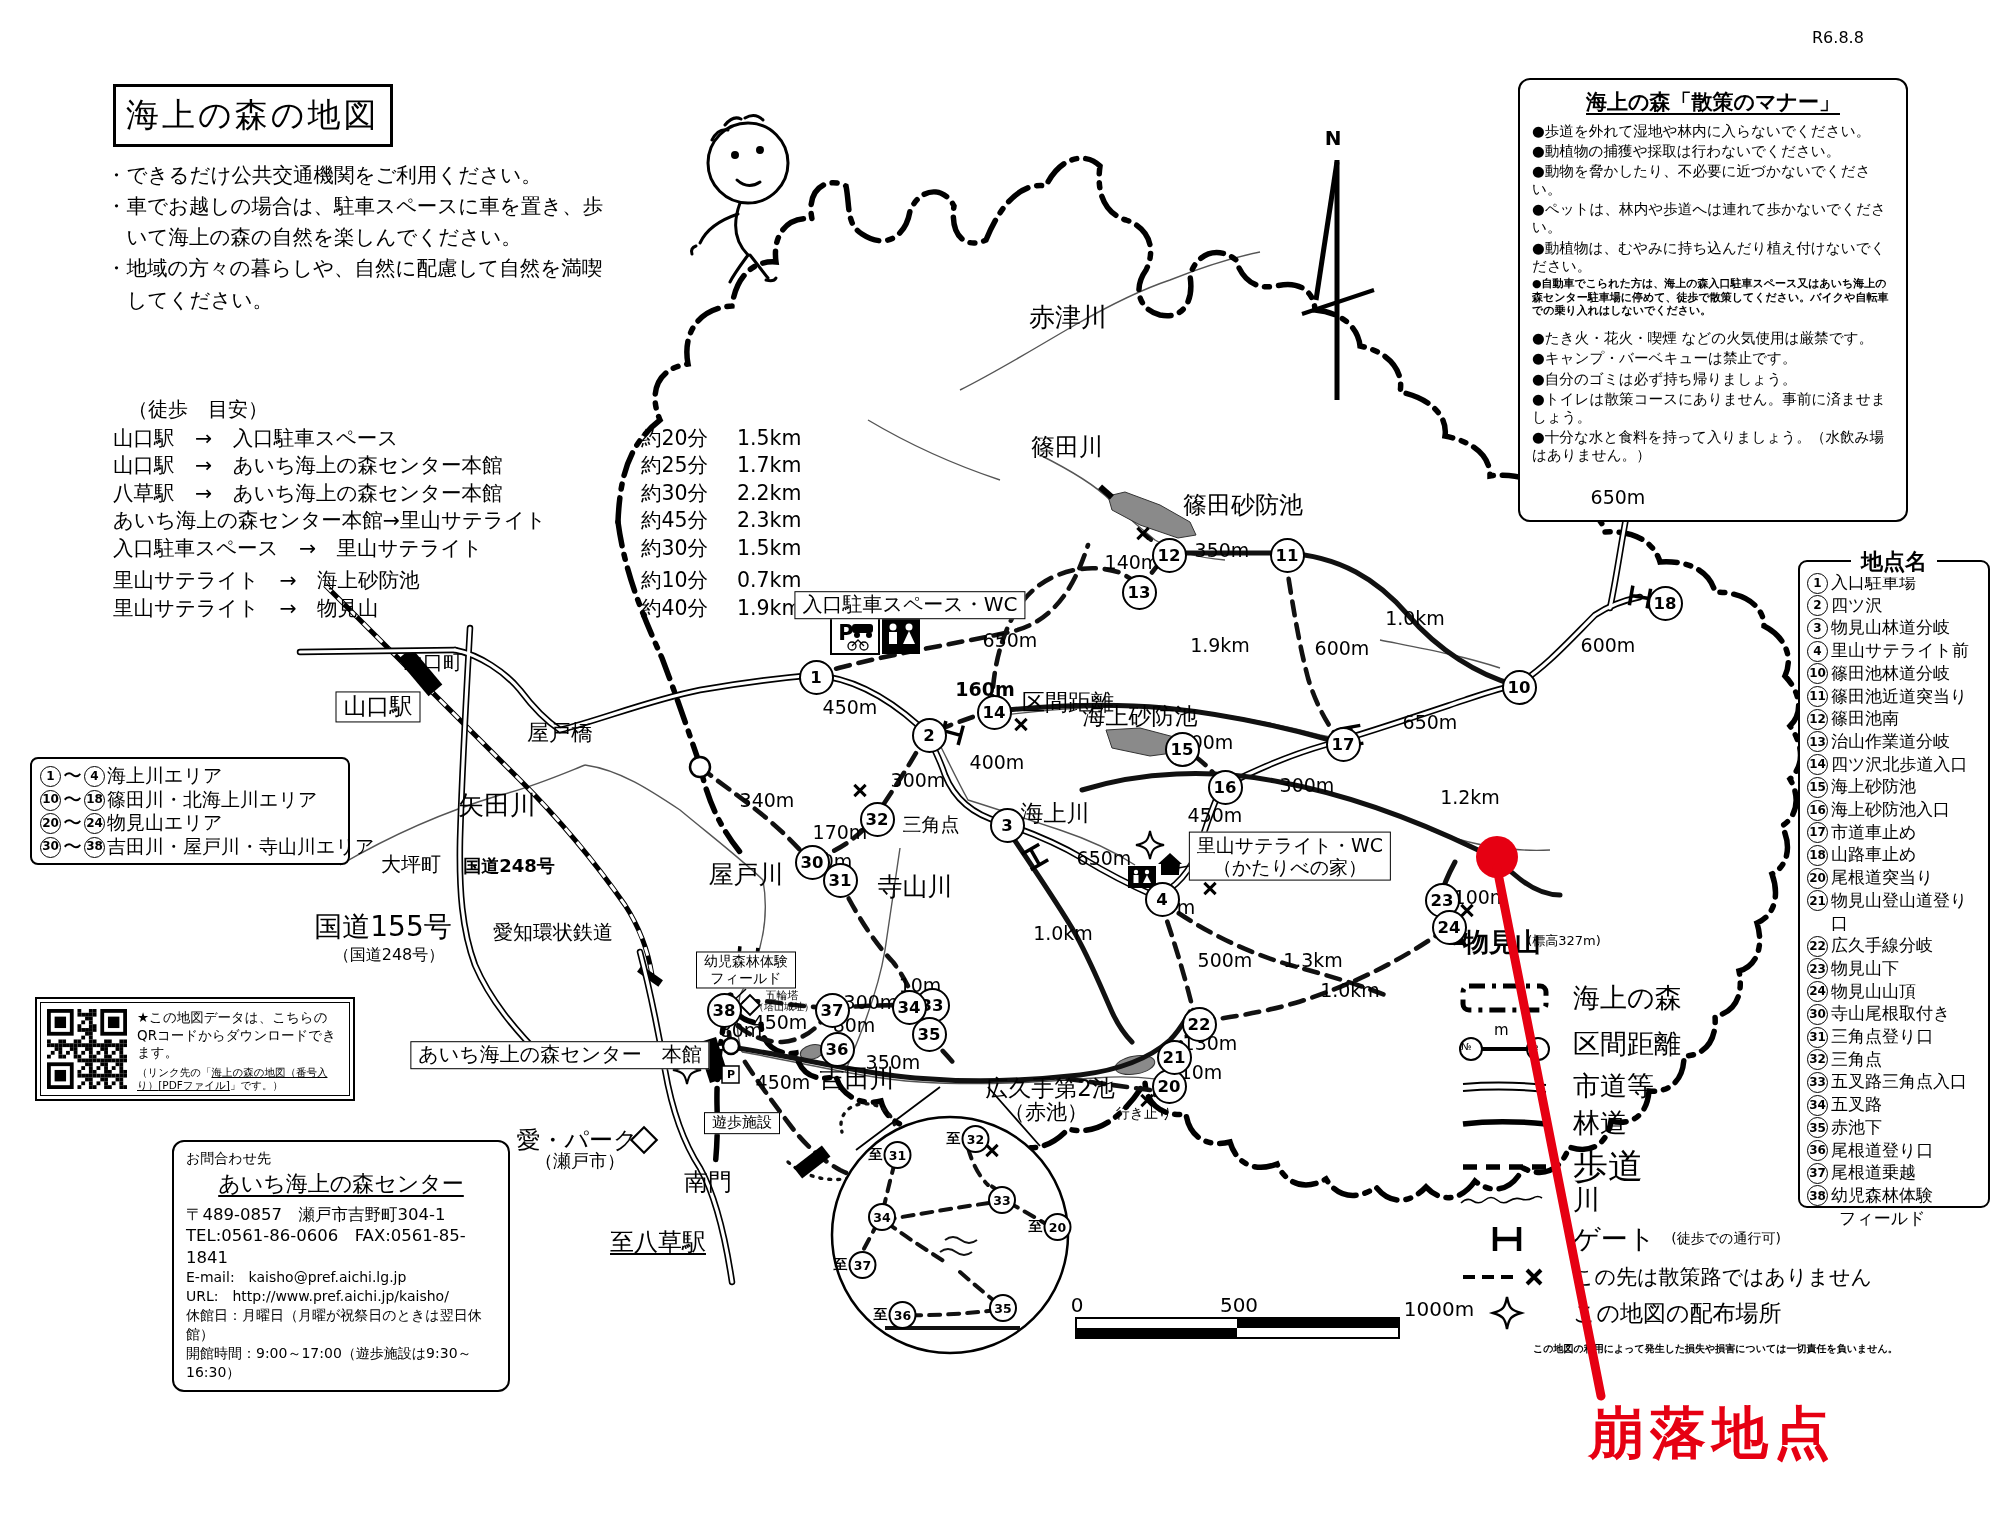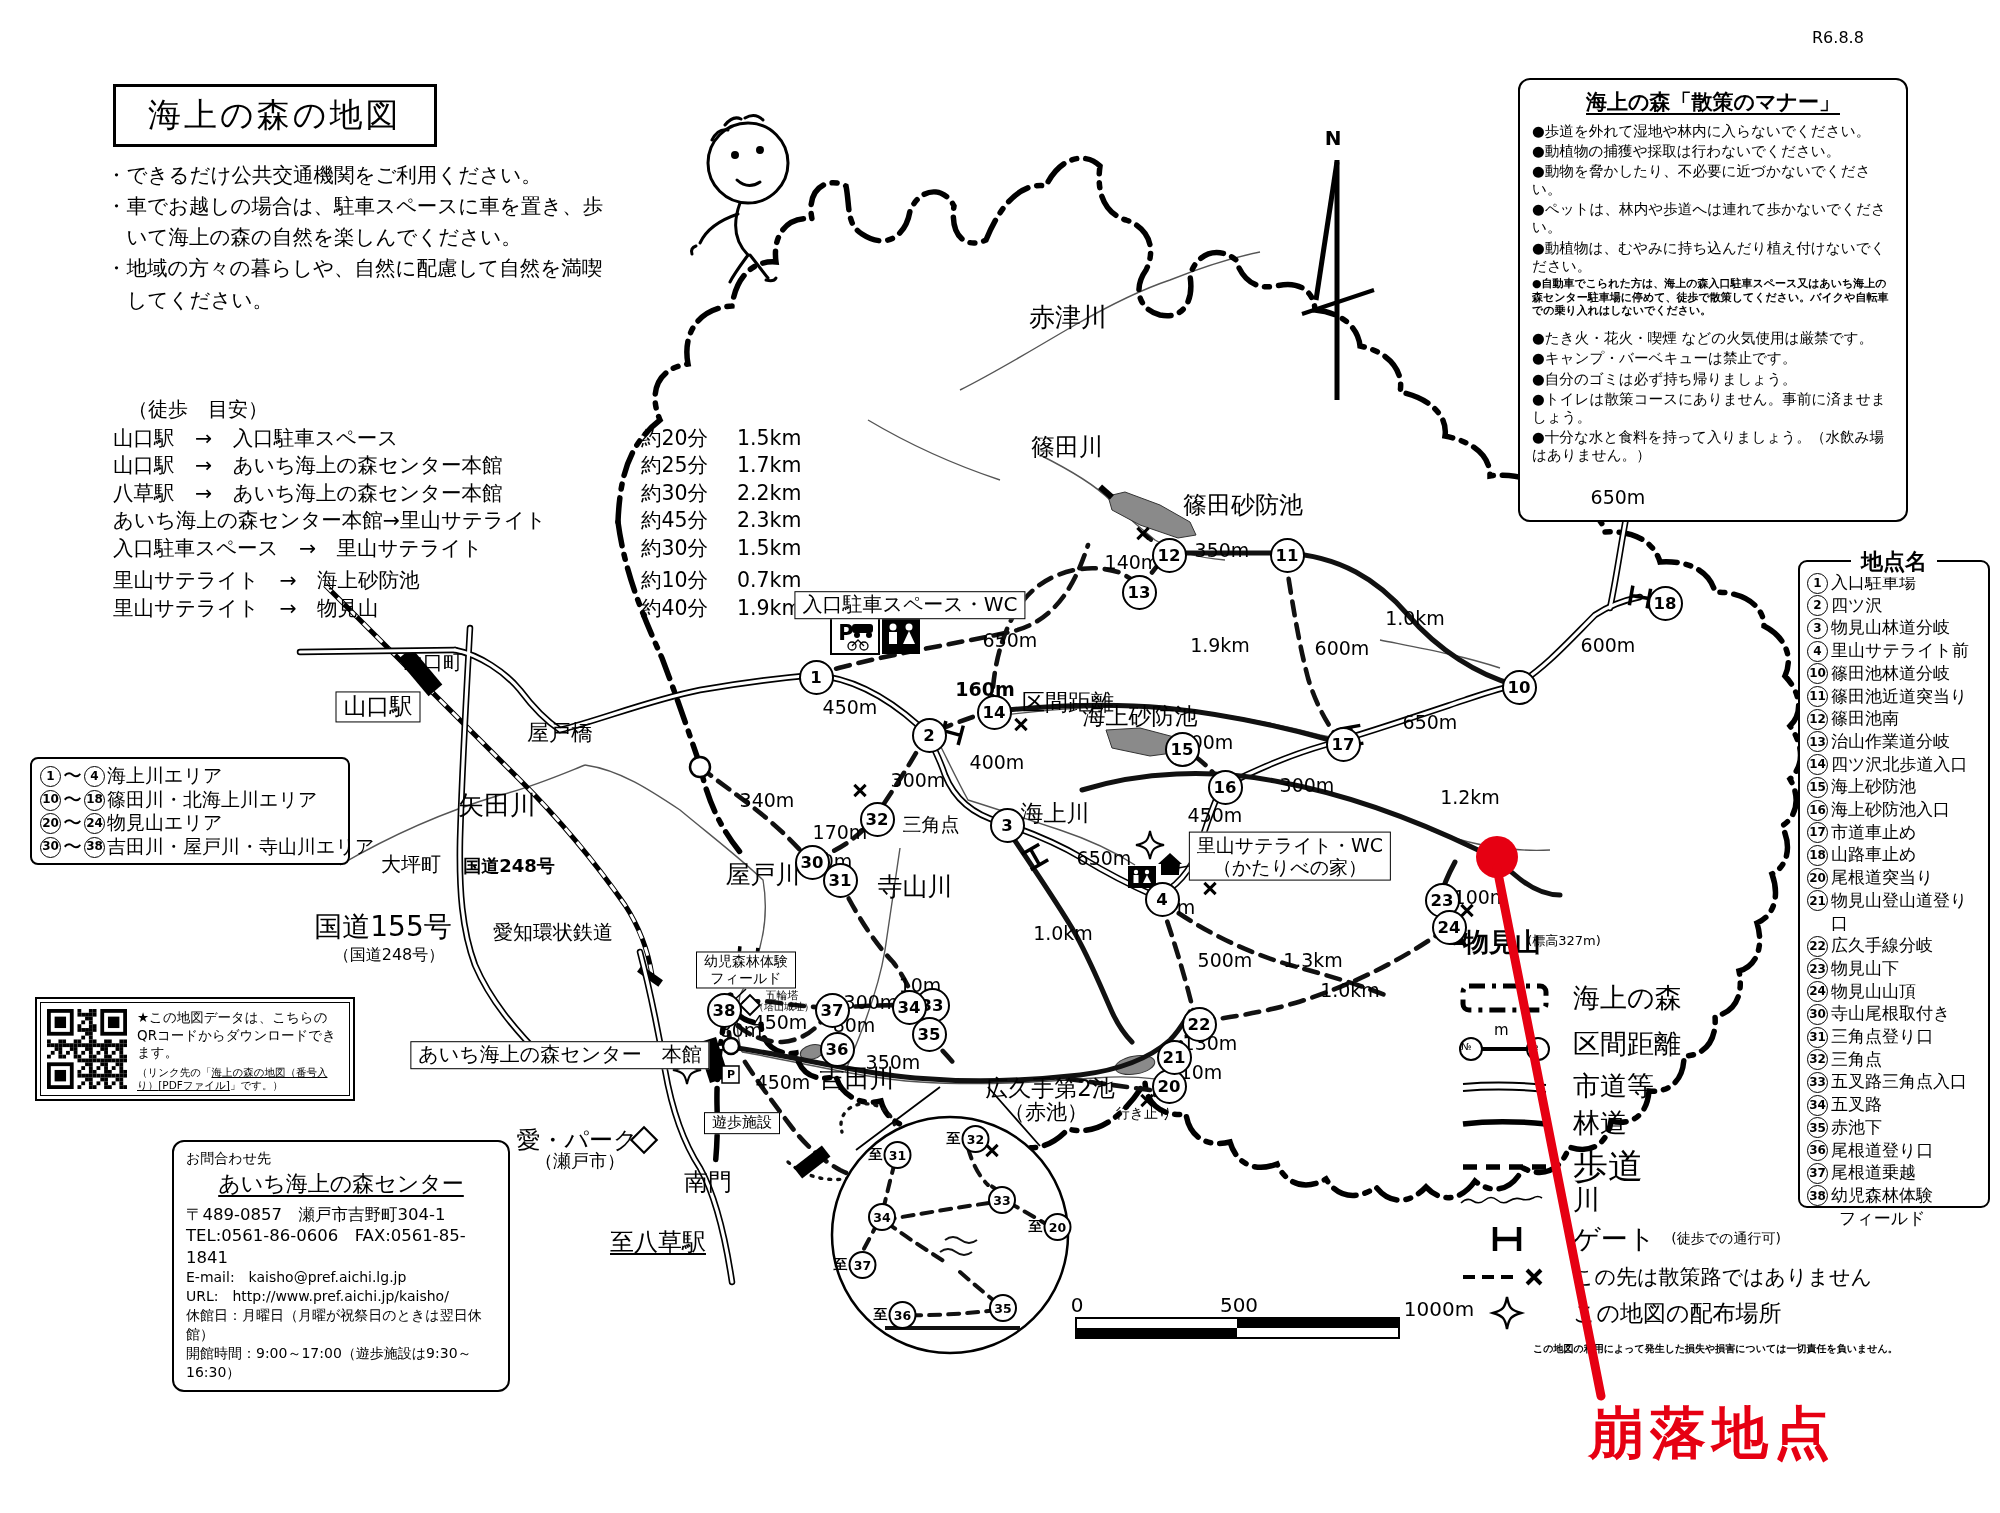--- a/index.html
+++ b/index.html
@@ -1,21 +1,21 @@
 <!DOCTYPE html>
 <html><head>
 <meta charset="utf-8">
 <style>
   html,body{margin:0;padding:0;background:#fff}
   #stage{position:relative;width:2000px;height:1513px;background:#fff;overflow:hidden;
          font-family:"DejaVu Sans","Liberation Sans",sans-serif;color:#000}
   .abs{position:absolute}
   svg{position:absolute;left:0;top:0}
   
-  #title-box{left:113px;top:84px;border:3px solid #000;padding:6px 32px;font-size:33px;letter-spacing:3px;background:#fff}
+  #title-box{left:113px;top:84px;border:3px solid #000;padding:6px 10px;font-size:33px;letter-spacing:3px;background:#fff}
   #bullets{left:106px;top:160px;width:505px;font-size:20.5px;line-height:1.52}
   .bullet{padding-left:1em;text-indent:-1em}
   #walk-head{left:128px;top:396px;font-size:20px}
   #walk-table{left:113px;top:424px;width:708px}
   .wrow{display:flex;height:27.5px;align-items:center;font-size:20.5px}
   .wrow.gap{margin-top:5px}
   .wroute{flex:1;white-space:nowrap}
   .wtime{width:96px;white-space:nowrap}
   .wdist{width:84px;white-space:nowrap}
   #doc-date{left:1812px;top:28px;font-size:16px}
@@ -823,21 +823,21 @@
       <div class="maplabel" style="left: 411px; top: 864px; font-size: 20px;">大坪町</div>
       <div class="maplabel" style="left: 383px; top: 927px; font-size: 28px;">国道155号</div>
       <div class="maplabel" style="left: 389px; top: 955px; font-size: 16px;">（国道248号）</div>
       <div class="maplabel" style="left: 553px; top: 932px; font-size: 20px;">愛知環状鉄道</div>
       <div class="maplabel" style="left: 1068px; top: 317px; font-size: 26px;">赤津川</div>
       <div class="maplabel" style="left: 1067px; top: 447px; font-size: 24px;">篠田川</div>
       <div class="maplabel" style="left: 1243px; top: 505px; font-size: 24px;">篠田砂防池</div>
       <div class="maplabel" style="left: 1068px; top: 702px; font-size: 23px;">区間距離</div>
       <div class="maplabel" style="left: 1140px; top: 716px; font-size: 23px;">海上砂防池</div>
       <div class="maplabel" style="left: 1055px; top: 813px; font-size: 23px;">海上川</div>
-      <div class="maplabel" style="left: 763px; top: 874px; font-size: 25px;">屋戸川</div>
+      <div class="maplabel" style="left: 746px; top: 874px; font-size: 25px;">屋戸川</div>
       <div class="maplabel" style="left: 915px; top: 886px; font-size: 25px;">寺山川</div>
       <div class="maplabel" style="left: 931px; top: 825px; font-size: 19px;">三角点</div>
       <div class="maplabel" style="left: 857px; top: 1078px; font-size: 25px;">吉田川</div>
       <div class="maplabel" style="left: 1050px; top: 1088px; font-size: 23px;">広久手第2池</div>
       <div class="maplabel" style="left: 1046px; top: 1112px; font-size: 21px;">（赤池）</div>
       <div class="maplabel" style="left: 1144px; top: 1114px; font-size: 14px;">行き止り</div>
       <div class="maplabel b" style="left: 1502px; top: 942px; font-size: 26px;">物見山</div>
       <div class="maplabel" style="left: 1564px; top: 941px; font-size: 13px;">(標高327m)</div>
       <div class="maplabel" style="left: 782px; top: 995px; font-size: 11px;">五輪塔</div>
       <div class="maplabel" style="left: 784px; top: 1007px; font-size: 10px;">（塔山城址）</div>

